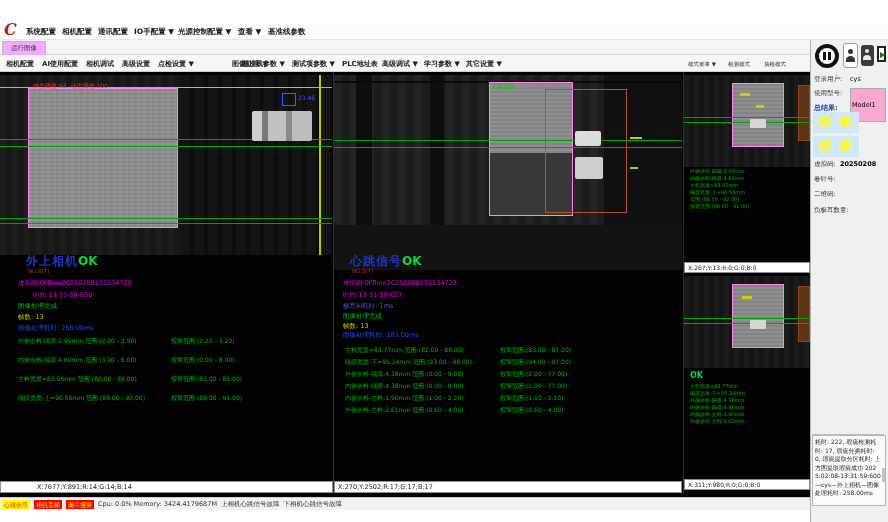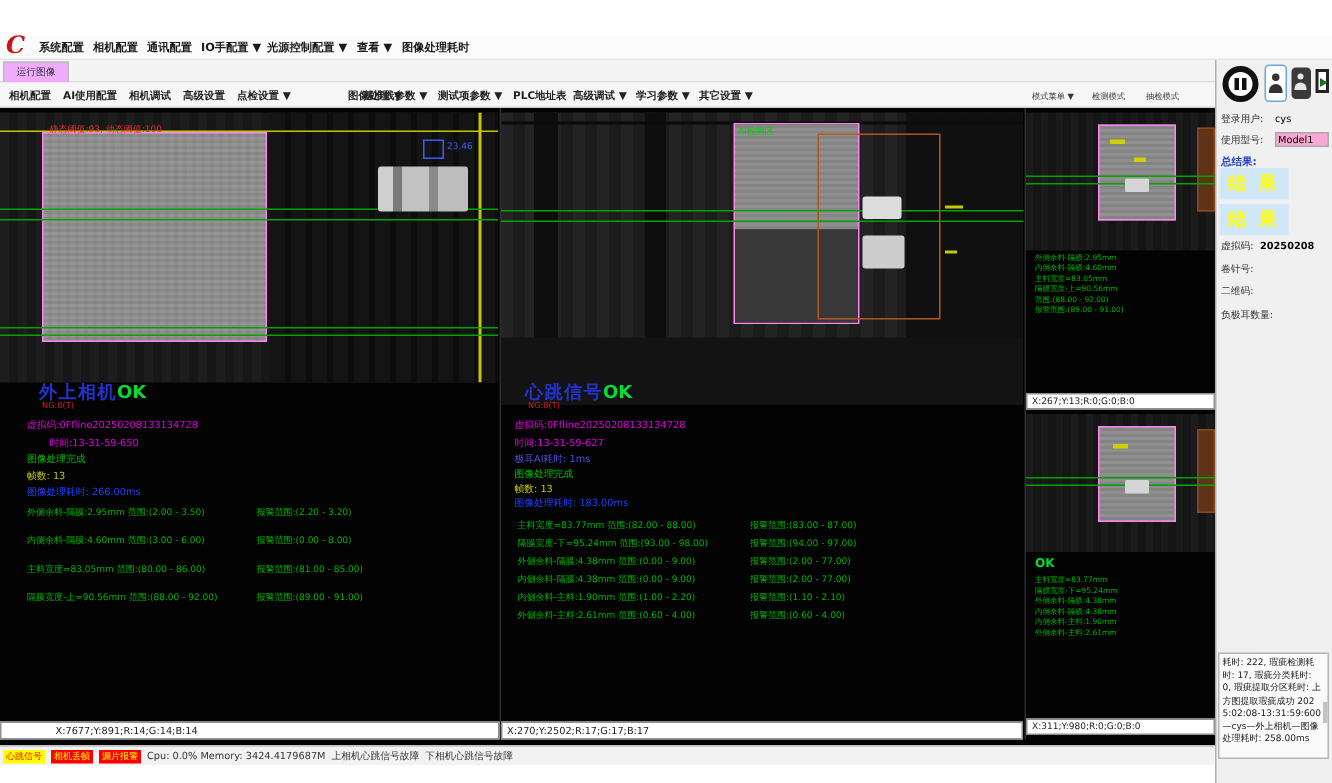--- a/index.html
+++ b/index.html
@@ -65,21 +65,21 @@
 <div class="app">
 
 
   <div class="menubar">
     <span class="mi" style="left:26px;">系统配置</span>
     <span class="mi" style="left:62px;">相机配置</span>
     <span class="mi" style="left:98px;">通讯配置</span>
     <span class="mi" style="left:134px;">IO手配置 ▼</span>
     <span class="mi" style="left:178px;">光源控制配置 ▼</span>
     <span class="mi" style="left:238px;">查看 ▼</span>
-    <span class="mi" style="left:268px;">图像处理耗时</span>
+    <span class="mi" style="left:268px;">基准线参数</span>
   </div>
   <span class="logo">C</span>
 
   <div class="tabrow">
     <div class="tab">运行图像</div>
   </div>
 
   <div class="toolbar">
     <span class="ti" style="left:6px;">相机配置</span>
     <span class="ti" style="left:42px;">AI使用配置</span>
@@ -236,21 +236,21 @@
     <div class="body"></div>
   </div>
   <div class="exitbtn">
     <div class="door"></div>
     <div class="arrow"></div>
   </div>
 
   <span class="plabel" style="left:814px;top:75px;">登录用户:</span>
   <span class="pvalue" style="left:850px;top:75px;font-weight:normal;">cys</span>
   <span class="plabel" style="left:814px;top:89px;">使用型号:</span>
-  <span class="pvalue" style="left:850px;top:88px;width:36px;background:#f9a8d4;border:1px solid #aaa;padding:0 1px;font-weight:normal;">Model1</span>
+  <span class="pvalue" style="left:850px;top:88px;width:36px;background:#f9a8d4;border:1px solid #aaa;padding:12px 1px;font-weight:normal;">Model1</span>
   <span class="plabel" style="left:814px;top:103px;color:#2040c0;font-weight:bold;font-size:7px;">总结果:</span>
   <div class="resultblk" style="top:112px;">结 果</div>
   <div class="resultblk" style="top:136px;">结 果</div>
   <span class="plabel" style="left:814px;top:160px;">虚拟码:</span>
   <span class="pvalue" style="left:840px;top:160px;">20250208</span>
   <span class="plabel" style="left:814px;top:175px;">卷针号:</span>
   <span class="plabel" style="left:814px;top:190px;">二维码:</span>
   <span class="plabel" style="left:814px;top:206px;">负极耳数量:</span>
 
   <div class="abs" style="left:812px;top:425px;width:74px;height:9px;">

